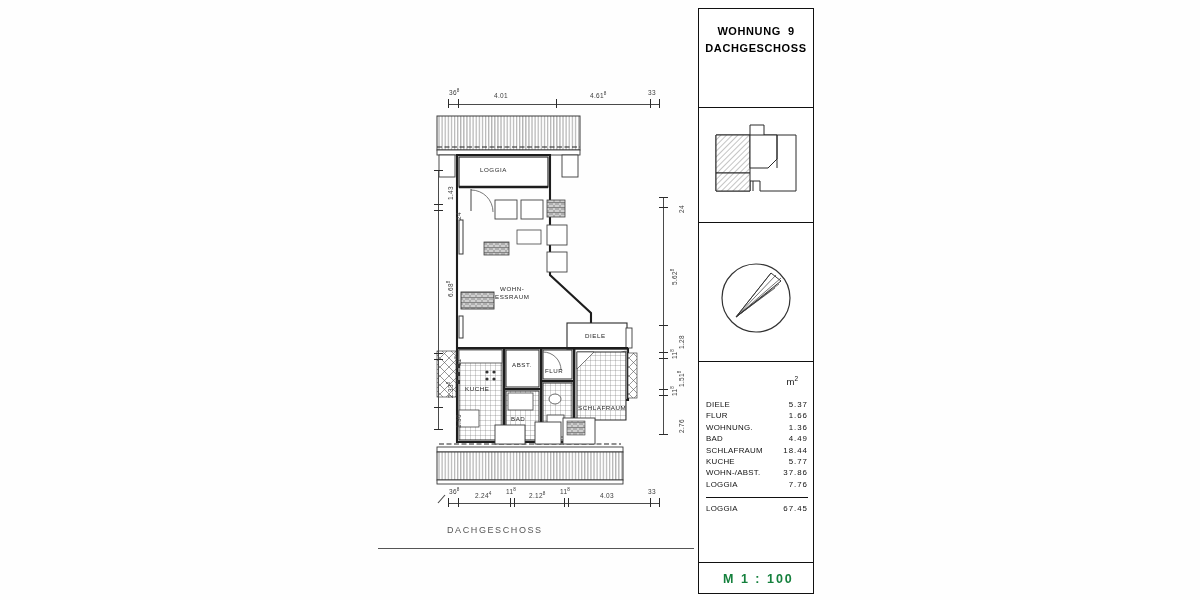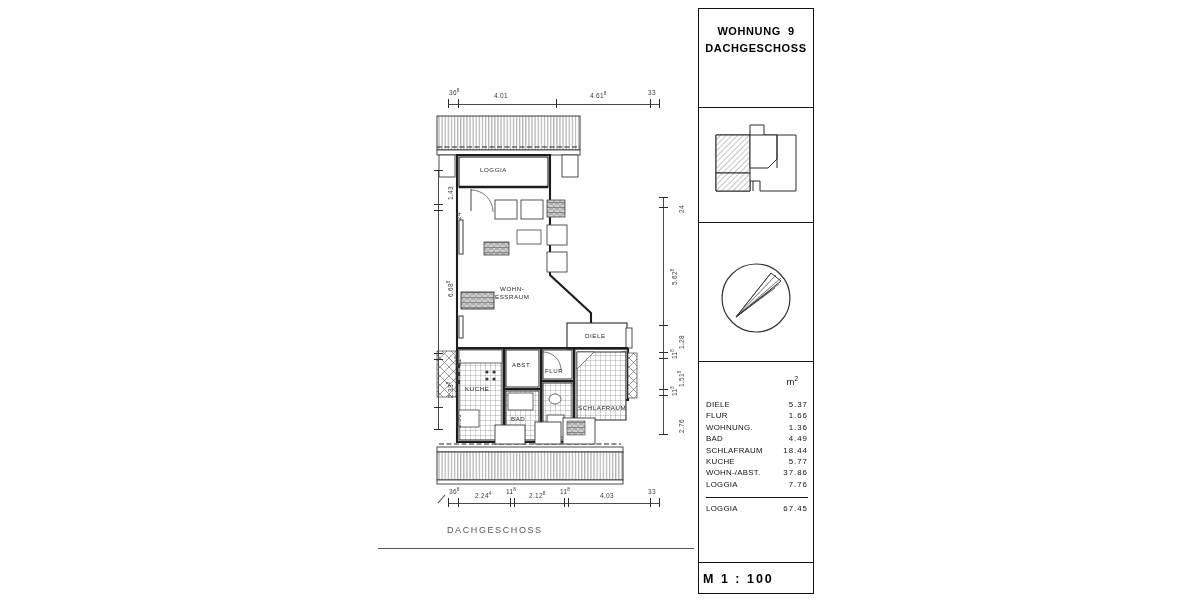--- a/index.html
+++ b/index.html
@@ -28,22 +28,22 @@
   #tb-title .t1 span.num{margin-left:7px;}
 
   #keyplan{position:absolute;left:7px;top:112px;width:100px;height:78px;}
   #areas{position:absolute;left:7px;top:366px;width:102px;}
   .m2{position:absolute;right:10px;top:0;font-size:9.5px;color:#111;}
   .m2 sup{font-size:6.5px;vertical-align:super;}
   .arow{display:flex;justify-content:space-between;font-size:7.9px;
         line-height:11.4px;color:#111;letter-spacing:.25px;}
   .arow .v{font-variant-numeric:tabular-nums;letter-spacing:1px;}
   #totalrule{margin:7px 0 5px 0;height:1px;background:#111;}
-  #scale{position:absolute;left:4px;bottom:7px;font-size:12.5px;
-         font-weight:bold;letter-spacing:2px;color:#000000;}
+  #scale{position:absolute;left:24px;bottom:7px;font-size:12.5px;
+         font-weight:bold;letter-spacing:2px;color:#15803d;}
 
   
   #plan{position:absolute;left:395px;top:70px;width:300px;height:470px;}
   #caption{position:absolute;left:447px;top:525px;font-size:9px;
            letter-spacing:1.6px;color:#555;}
 
   .room-lbl{position:absolute;font-size:6.2px;letter-spacing:.55px;
             color:#1f1f1f;white-space:nowrap;}
   .room-lbl.two{line-height:8px;text-align:center;}
 

